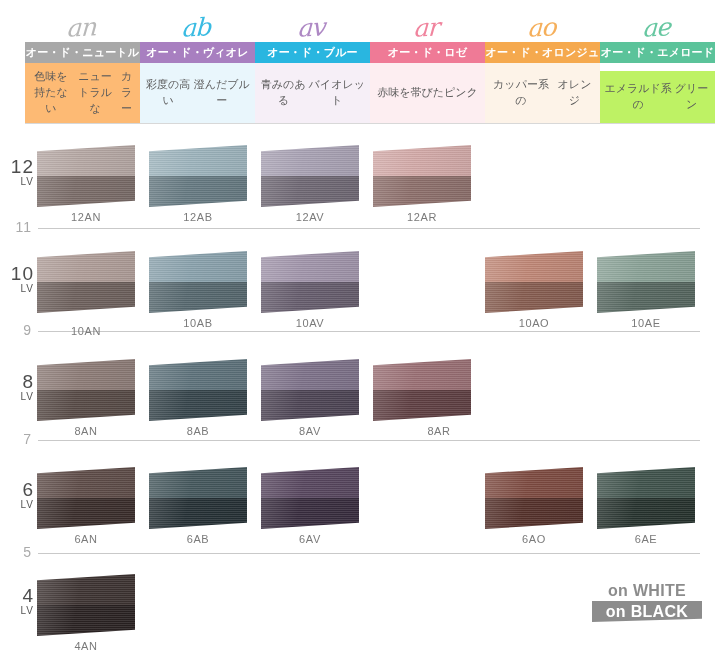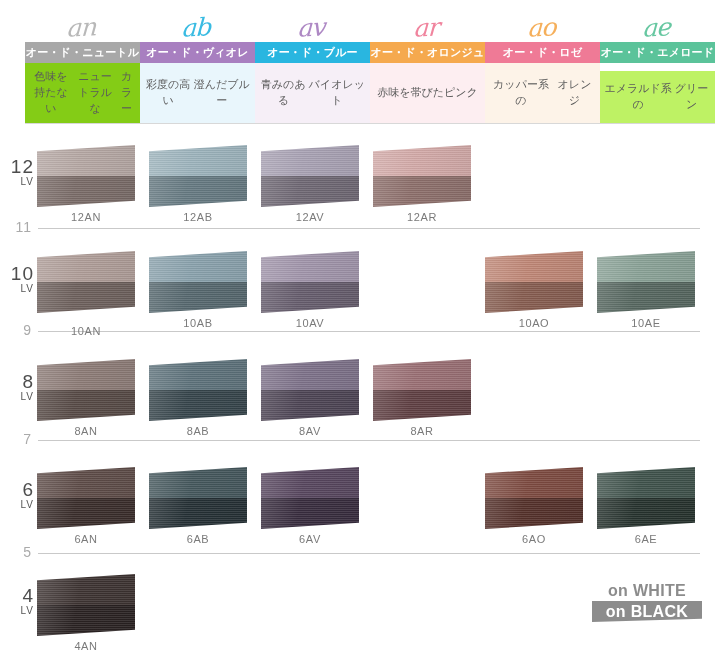--- a/index.html
+++ b/index.html
@@ -114,26 +114,26 @@
         <span class="logo-script" style="color: rgb(245, 169, 78);">ao</span>
       </div>
       <div class="logo-cell">
         <span class="logo-script" style="color: rgb(91, 195, 154);">ae</span>
       </div>
     </div>
   <div class="band-row">
       <div class="band-cell" style="background: rgb(168, 168, 168);">オー・ド・ニュートル</div>
       <div class="band-cell" style="background: rgb(168, 127, 192);">オー・ド・ヴィオレ</div>
       <div class="band-cell" style="background: rgb(41, 182, 224);">オー・ド・ブルー</div>
+      <div class="band-cell" style="background: rgb(239, 122, 150);">オー・ド・ロゼ</div>
       <div class="band-cell" style="background: rgb(245, 169, 78);">オー・ド・オロンジュ</div>
-      <div class="band-cell" style="background: rgb(239, 122, 150);">オー・ド・ロゼ</div>
       <div class="band-cell" style="background: rgb(91, 195, 154);">オー・ド・エメロード</div>
     </div>
   <div class="desc-row">
-      <div class="desc-cell" style="background: #84cc16;">
+      <div class="desc-cell" style="background: #fdba74;">
         <span>色味を持たない</span>
         <br>
         <span>ニュートラルな</span>
         <br>
         <span>カラー</span>
       </div>
       <div class="desc-cell" style="background: rgb(233, 246, 252);">
         <span>彩度の高い</span>
         <br>
         <span>澄んだブルー</span>
@@ -275,21 +275,21 @@
         <div class="grain"></div>
         <div class="sheen"></div>
       </div>
       <div class="swatch-name" style="left: 261px; top: 425px;">8AV</div>
       <div class="swatch" style="left: 373px; top: 359px;">
         <div class="top" style="background: rgb(154, 111, 116);"></div>
         <div class="bot" style="background: rgb(95, 63, 66);"></div>
         <div class="grain"></div>
         <div class="sheen"></div>
       </div>
-      <div class="swatch-name" style="left: 373px; top: 425px;">8AR</div>
+      <div class="swatch-name" style="left: 390px; top: 425px;">8AR</div>
       <div class="swatch" style="left: 37px; top: 467px;">
         <div class="top" style="background: rgb(94, 76, 72);"></div>
         <div class="bot" style="background: rgb(58, 45, 43);"></div>
         <div class="grain"></div>
         <div class="sheen"></div>
       </div>
       <div class="swatch-name" style="left: 37px; top: 533px;">6AN</div>
       <div class="swatch" style="left: 149px; top: 467px;">
         <div class="top" style="background: rgb(68, 87, 92);"></div>
         <div class="bot" style="background: rgb(37, 48, 53);"></div>

